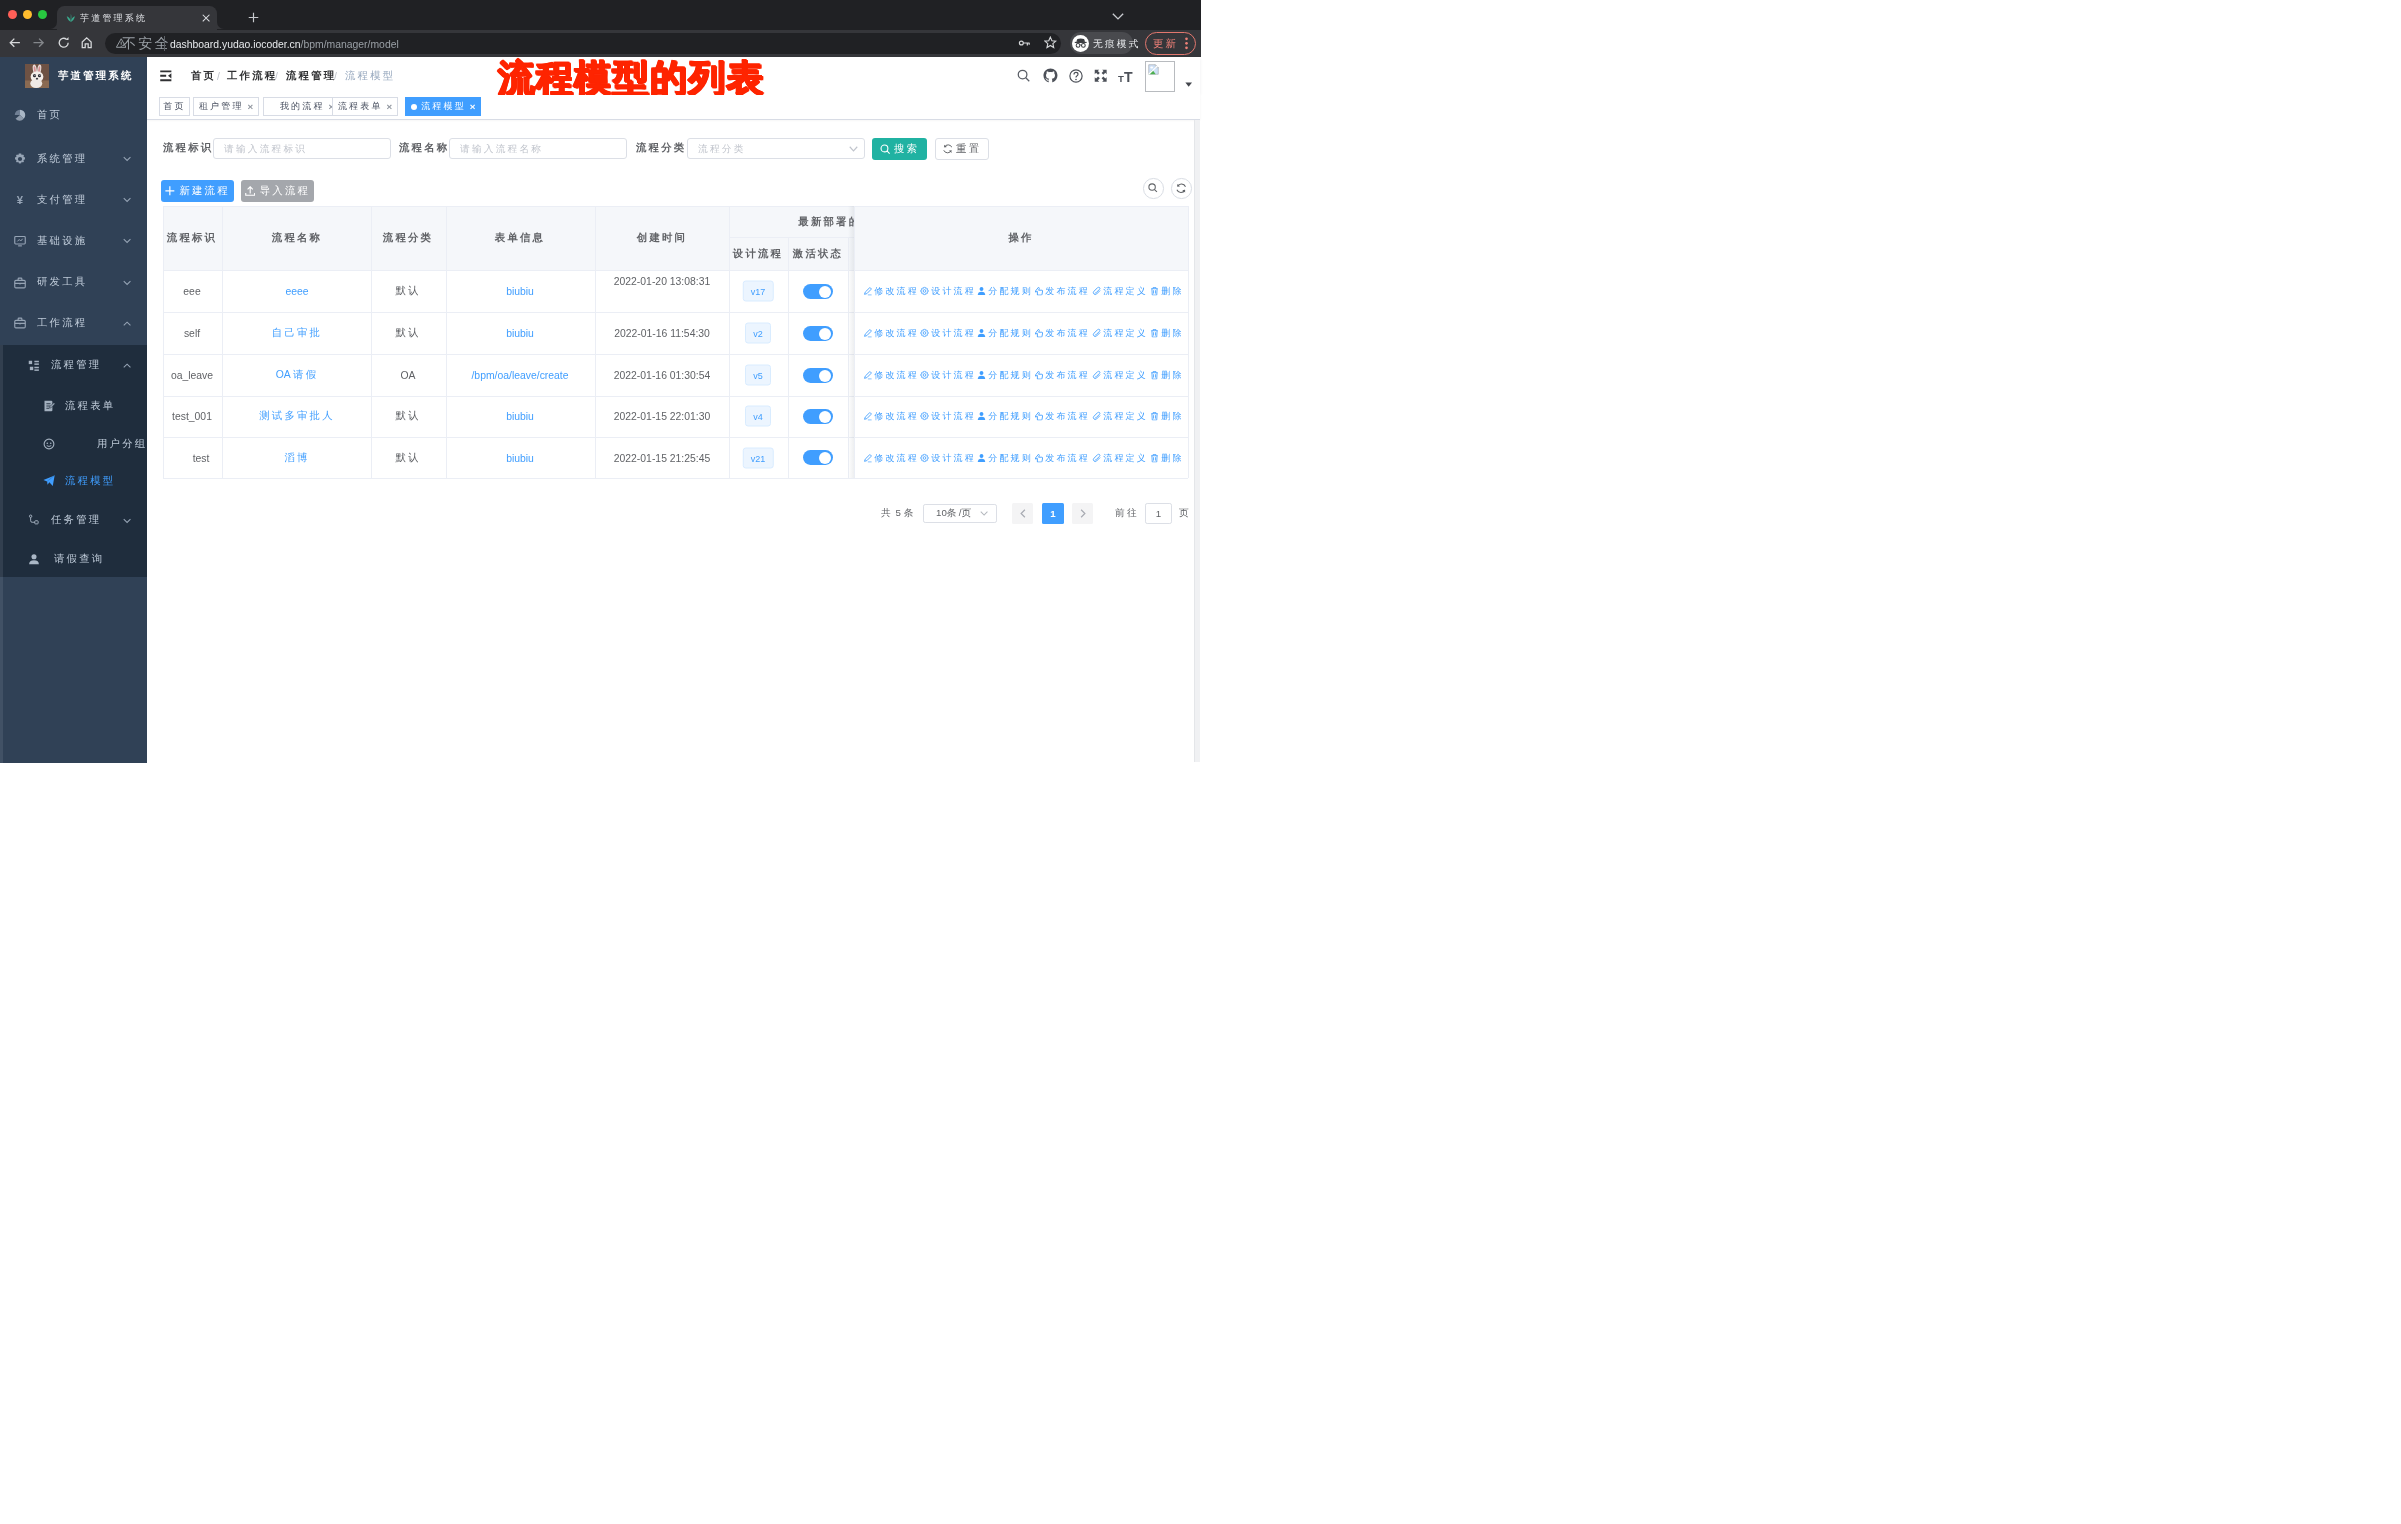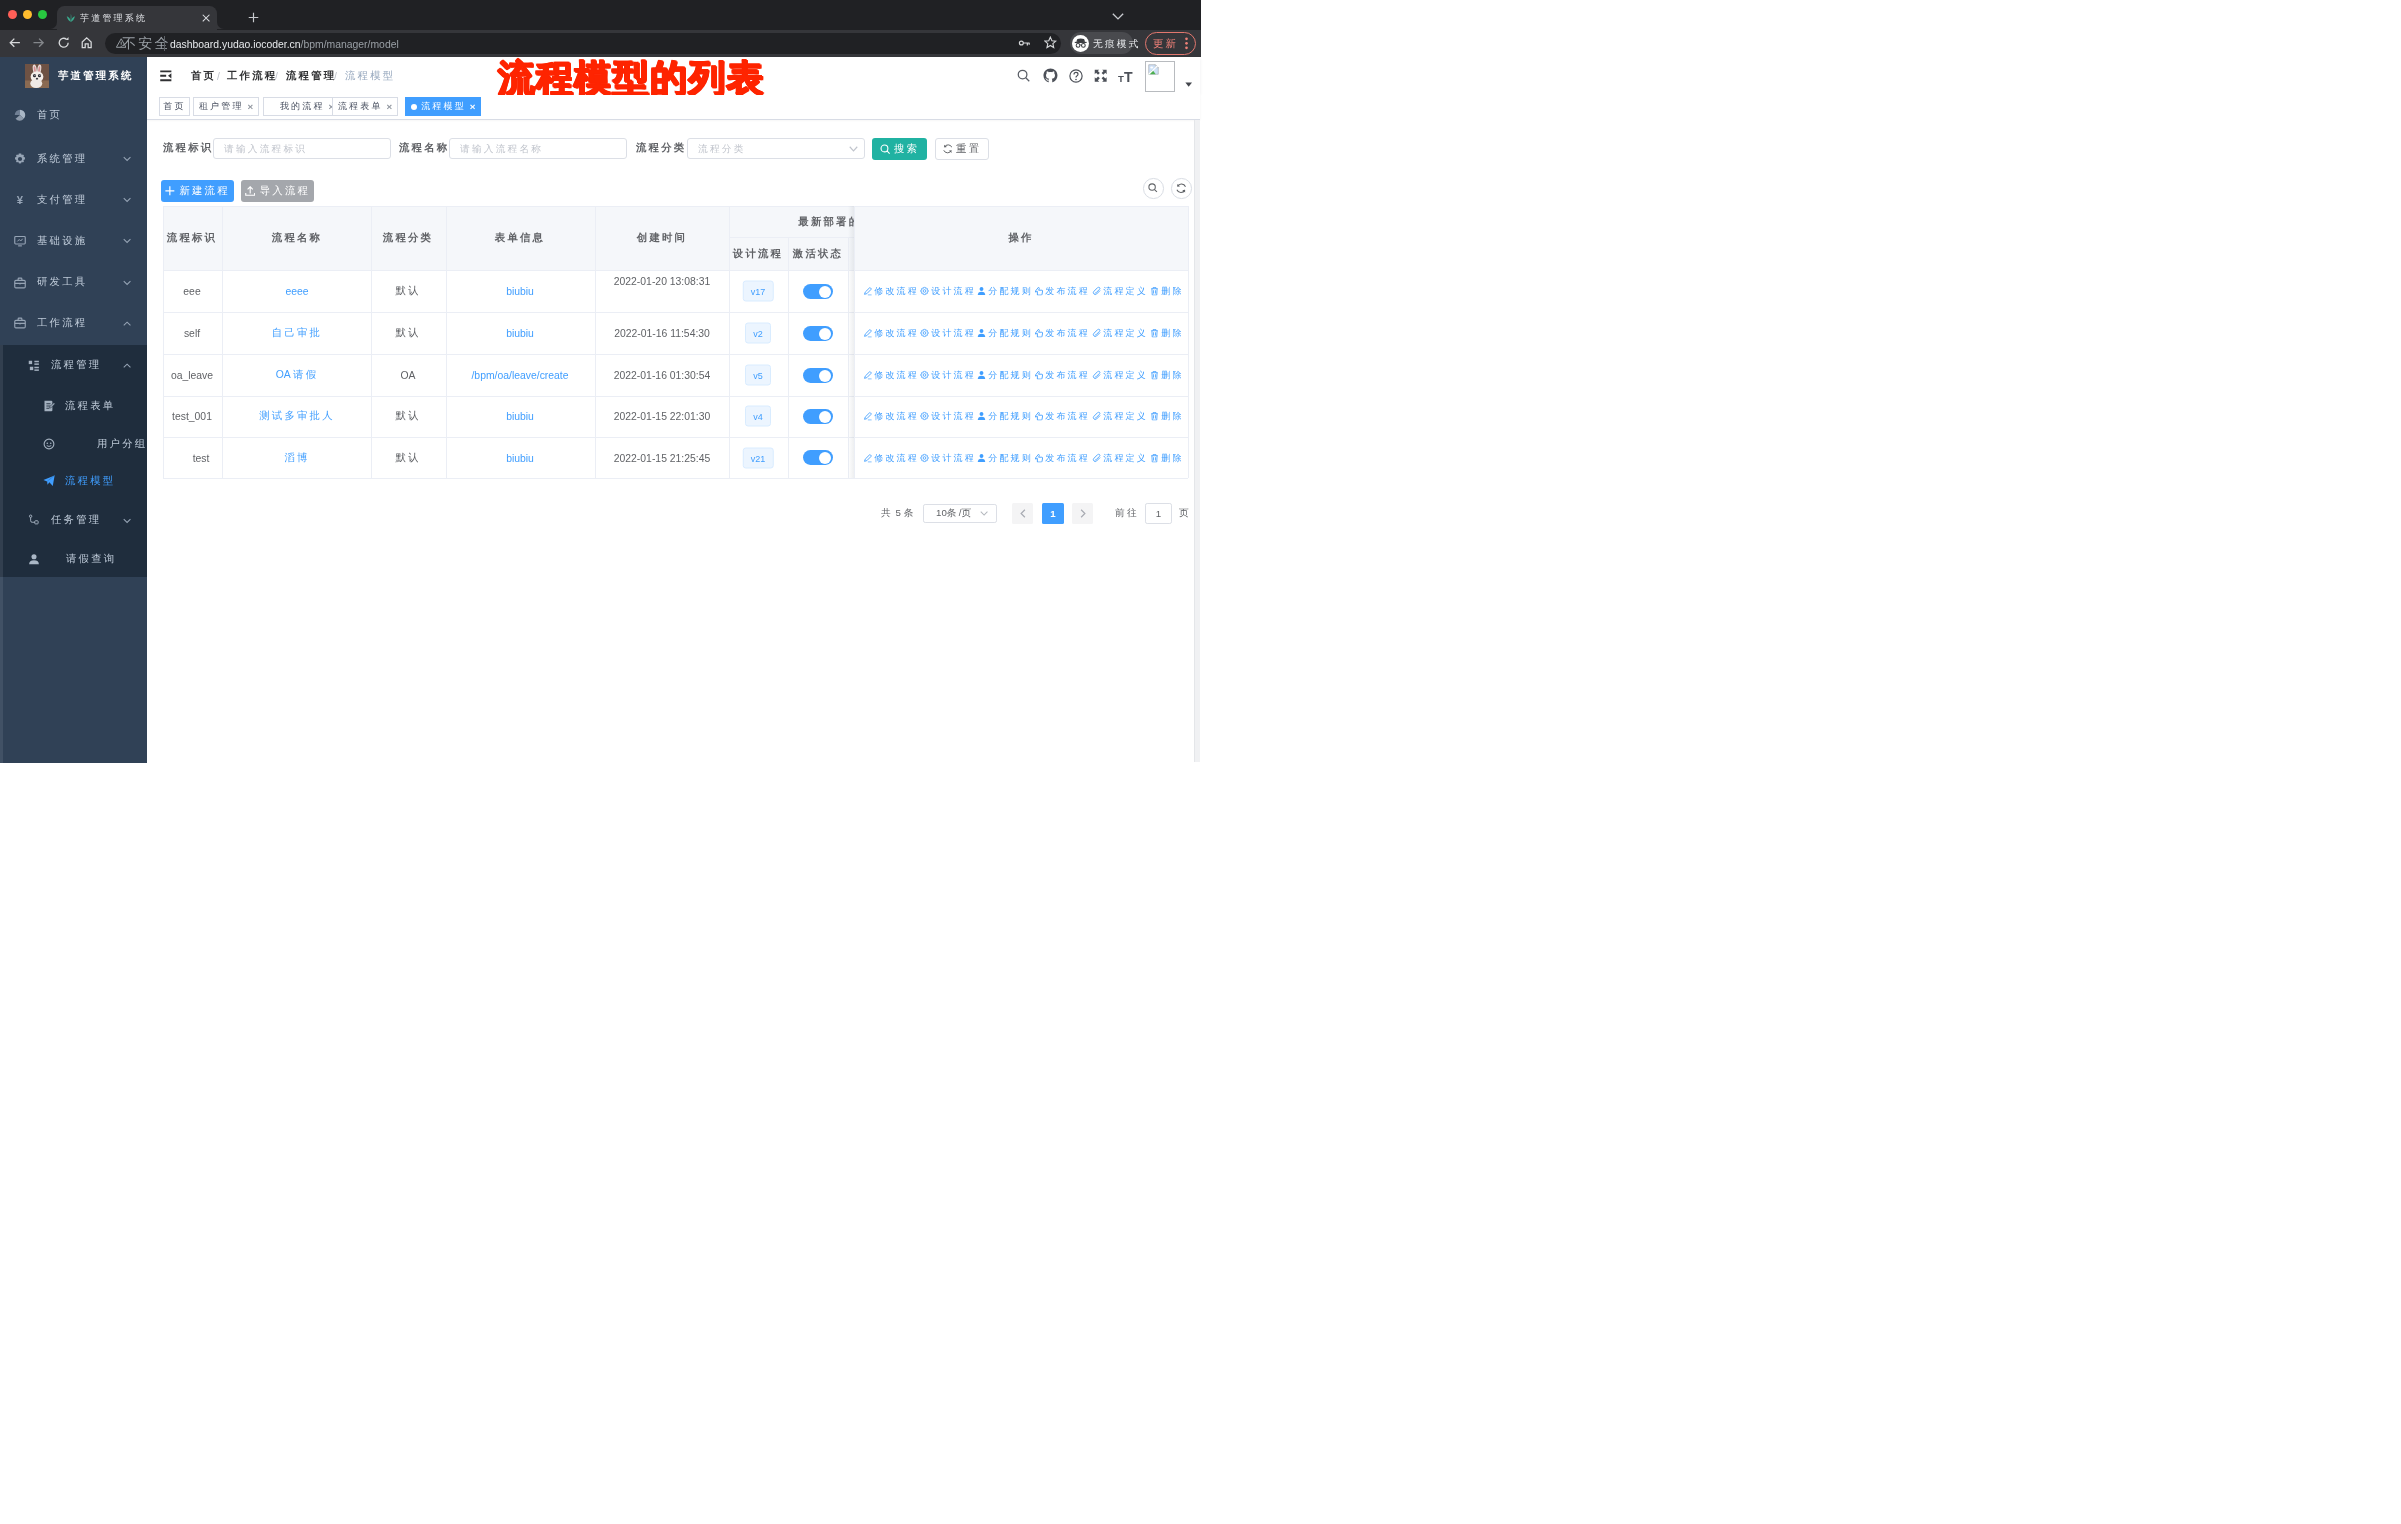--- a/index.html
+++ b/index.html
@@ -218,21 +218,21 @@
     <path d="M3.5 1.4 L9.5 1.4" stroke="#a3b0bf" stroke-width="1.3" opacity="0"></path>
   </svg>
 <div class="a cv mi" style="left:51px;top:520px;"><i class="k">任务管理</i></div>
 <svg class="a" style="left:123px;top:518px;" width="8.2" height="5.6" viewBox="0 0 11 7.5">
     <path d="M1 1.5 L5.5 6 L10 1.5" fill="none" stroke="#96a4b5" stroke-width="1.4"></path>
   </svg>
 <svg class="a" style="left:27.5px;top:553px;" width="12" height="12" viewBox="0 0 16 16">
     <circle cx="8" cy="5" r="3.4" fill="#aab7c6"></circle>
     <path d="M1.5 15 Q1.5 9.5 8 9.5 Q14.5 9.5 14.5 15 Z" fill="#aab7c6"></path>
   </svg>
-<div class="a cv mi" style="left:66px;top:559px;"><i class="k">请假查询</i></div>
+<div class="a cv mi" style="left:54px;top:559px;"><i class="k">请假查询</i></div>
 <div class="a" style="left:0px;top:345px;width:3px;height:418px;background:rgba(190,200,215,.12)"></div>
 <div class="a" id="navbar" style=""></div>
 <svg class="a" style="left:158px;top:68px;" width="15.6" height="15.6" viewBox="0 0 21 21">
     <path d="M3 4.5 H18 M3 10.5 H11 M3 16.5 H18" stroke="#303133" stroke-width="2.6"></path>
     <path d="M18 7 L13.5 10.5 L18 14 Z" fill="#303133"></path>
   </svg>
 <div class="a cv " style="left:191px;top:76px;font-size:10.4px;color:#303133;font-weight:bold"><i class="k">首页</i></div>
 <div class="a cv " style="left:217px;top:76px;font-size:10.4px;color:#c0c4cc">/</div>
 <div class="a cv " style="left:227px;top:76px;font-size:10.4px;color:#303133;font-weight:bold"><i class="k">工作流程</i></div>
 <div class="a cv " style="left:275px;top:76px;font-size:10.4px;color:#c0c4cc">/</div>

